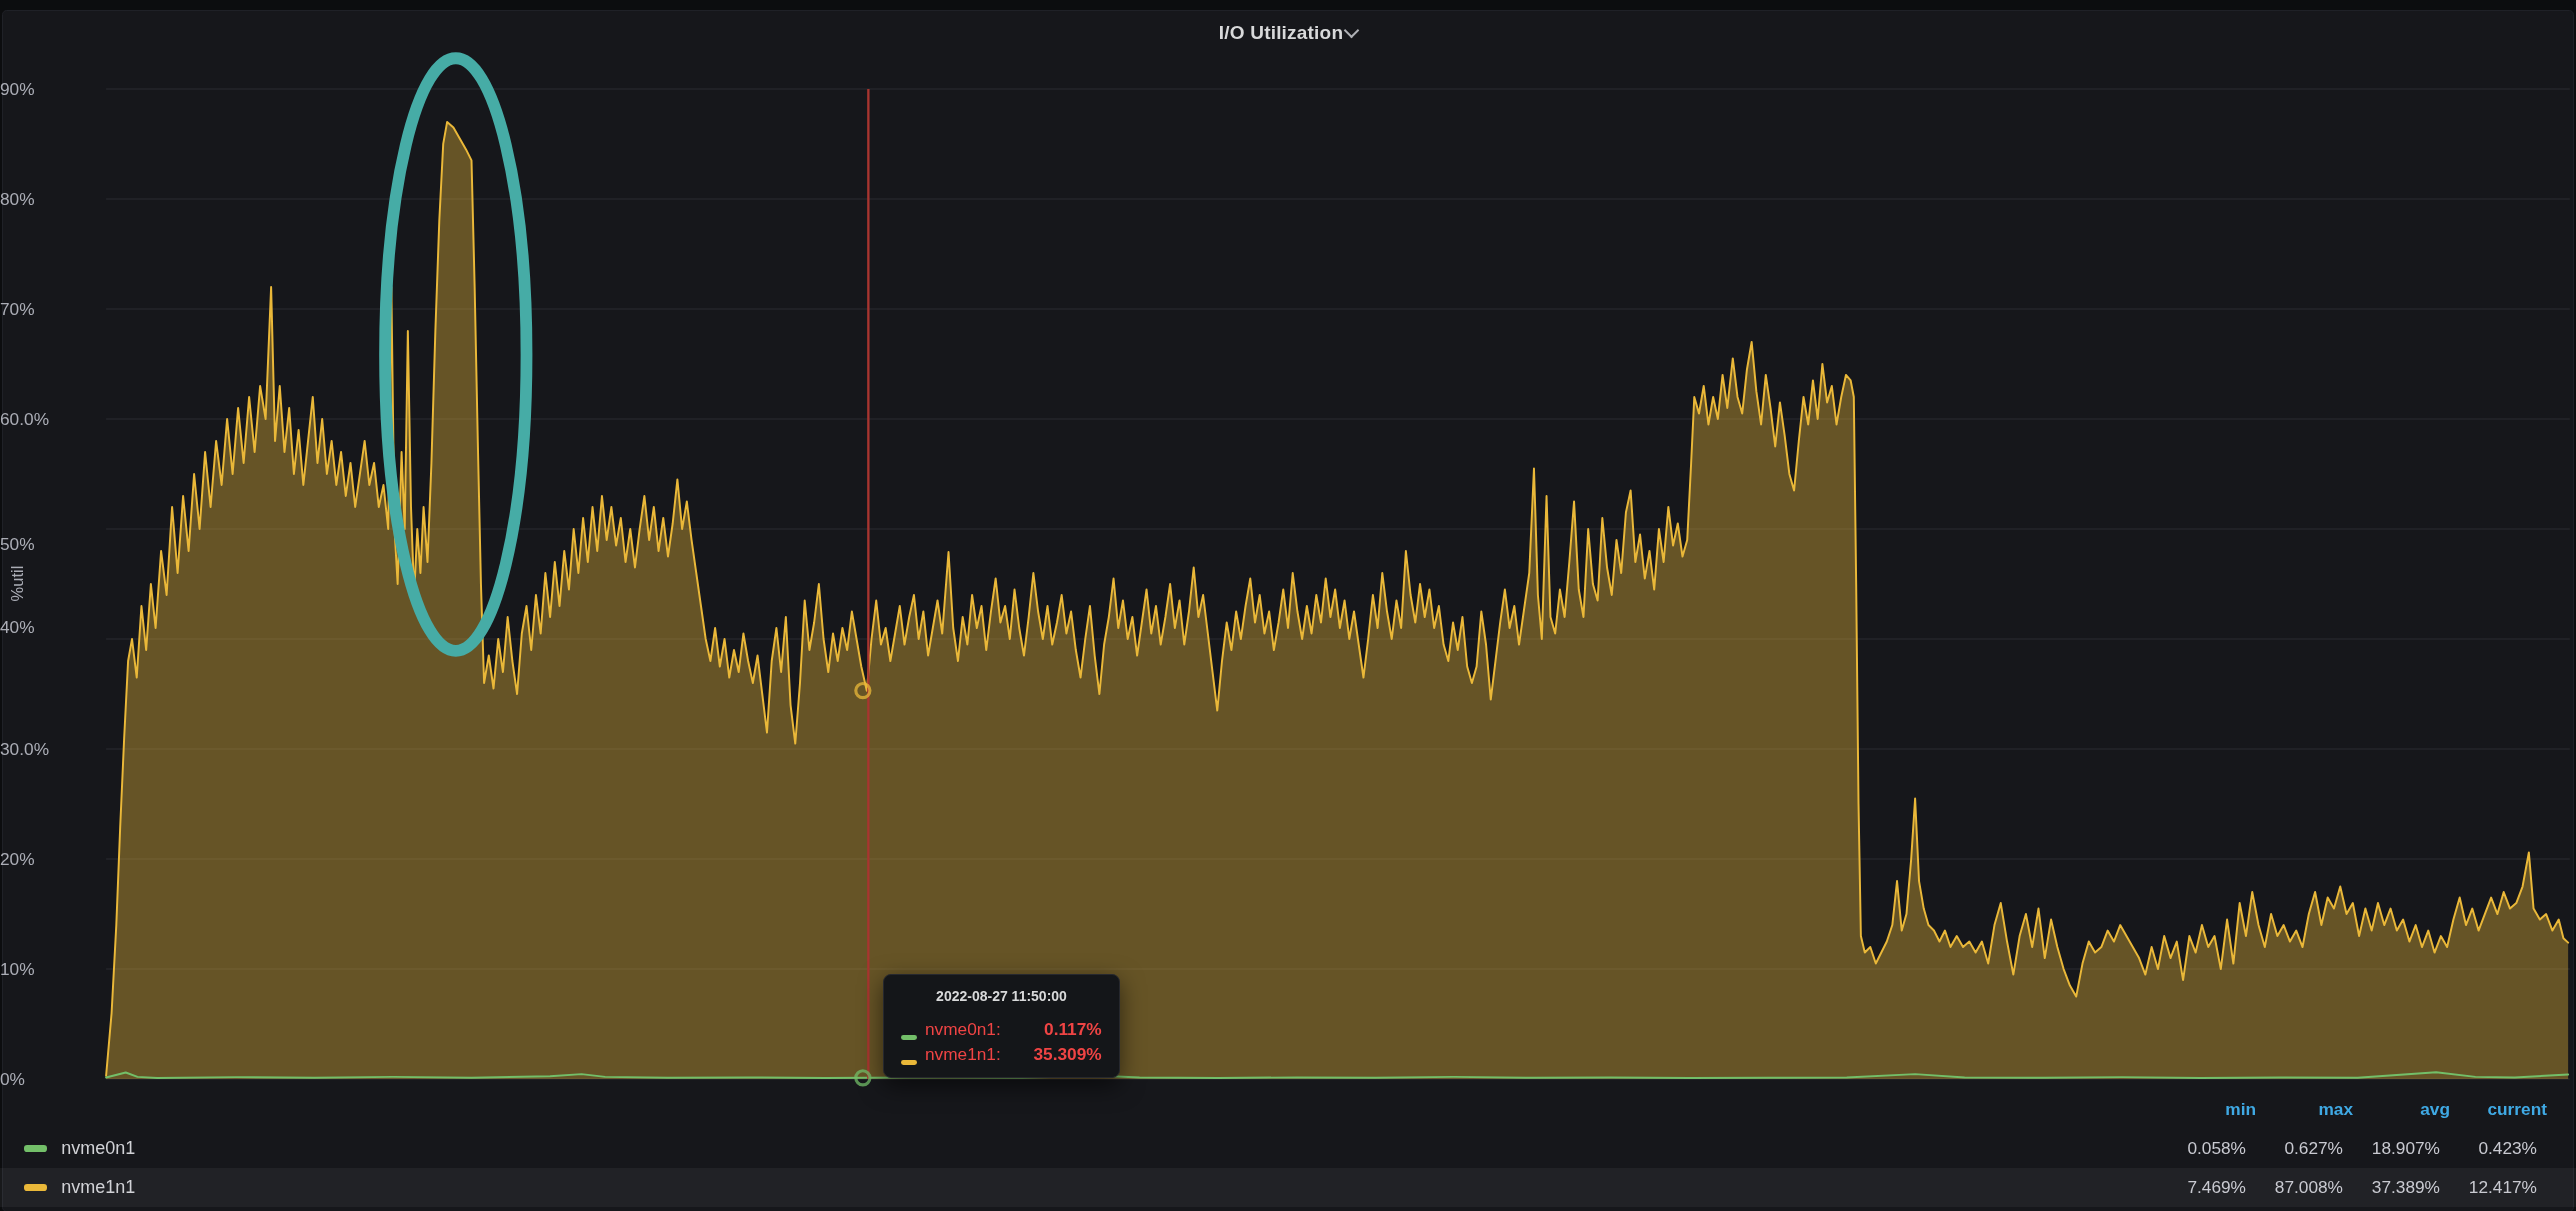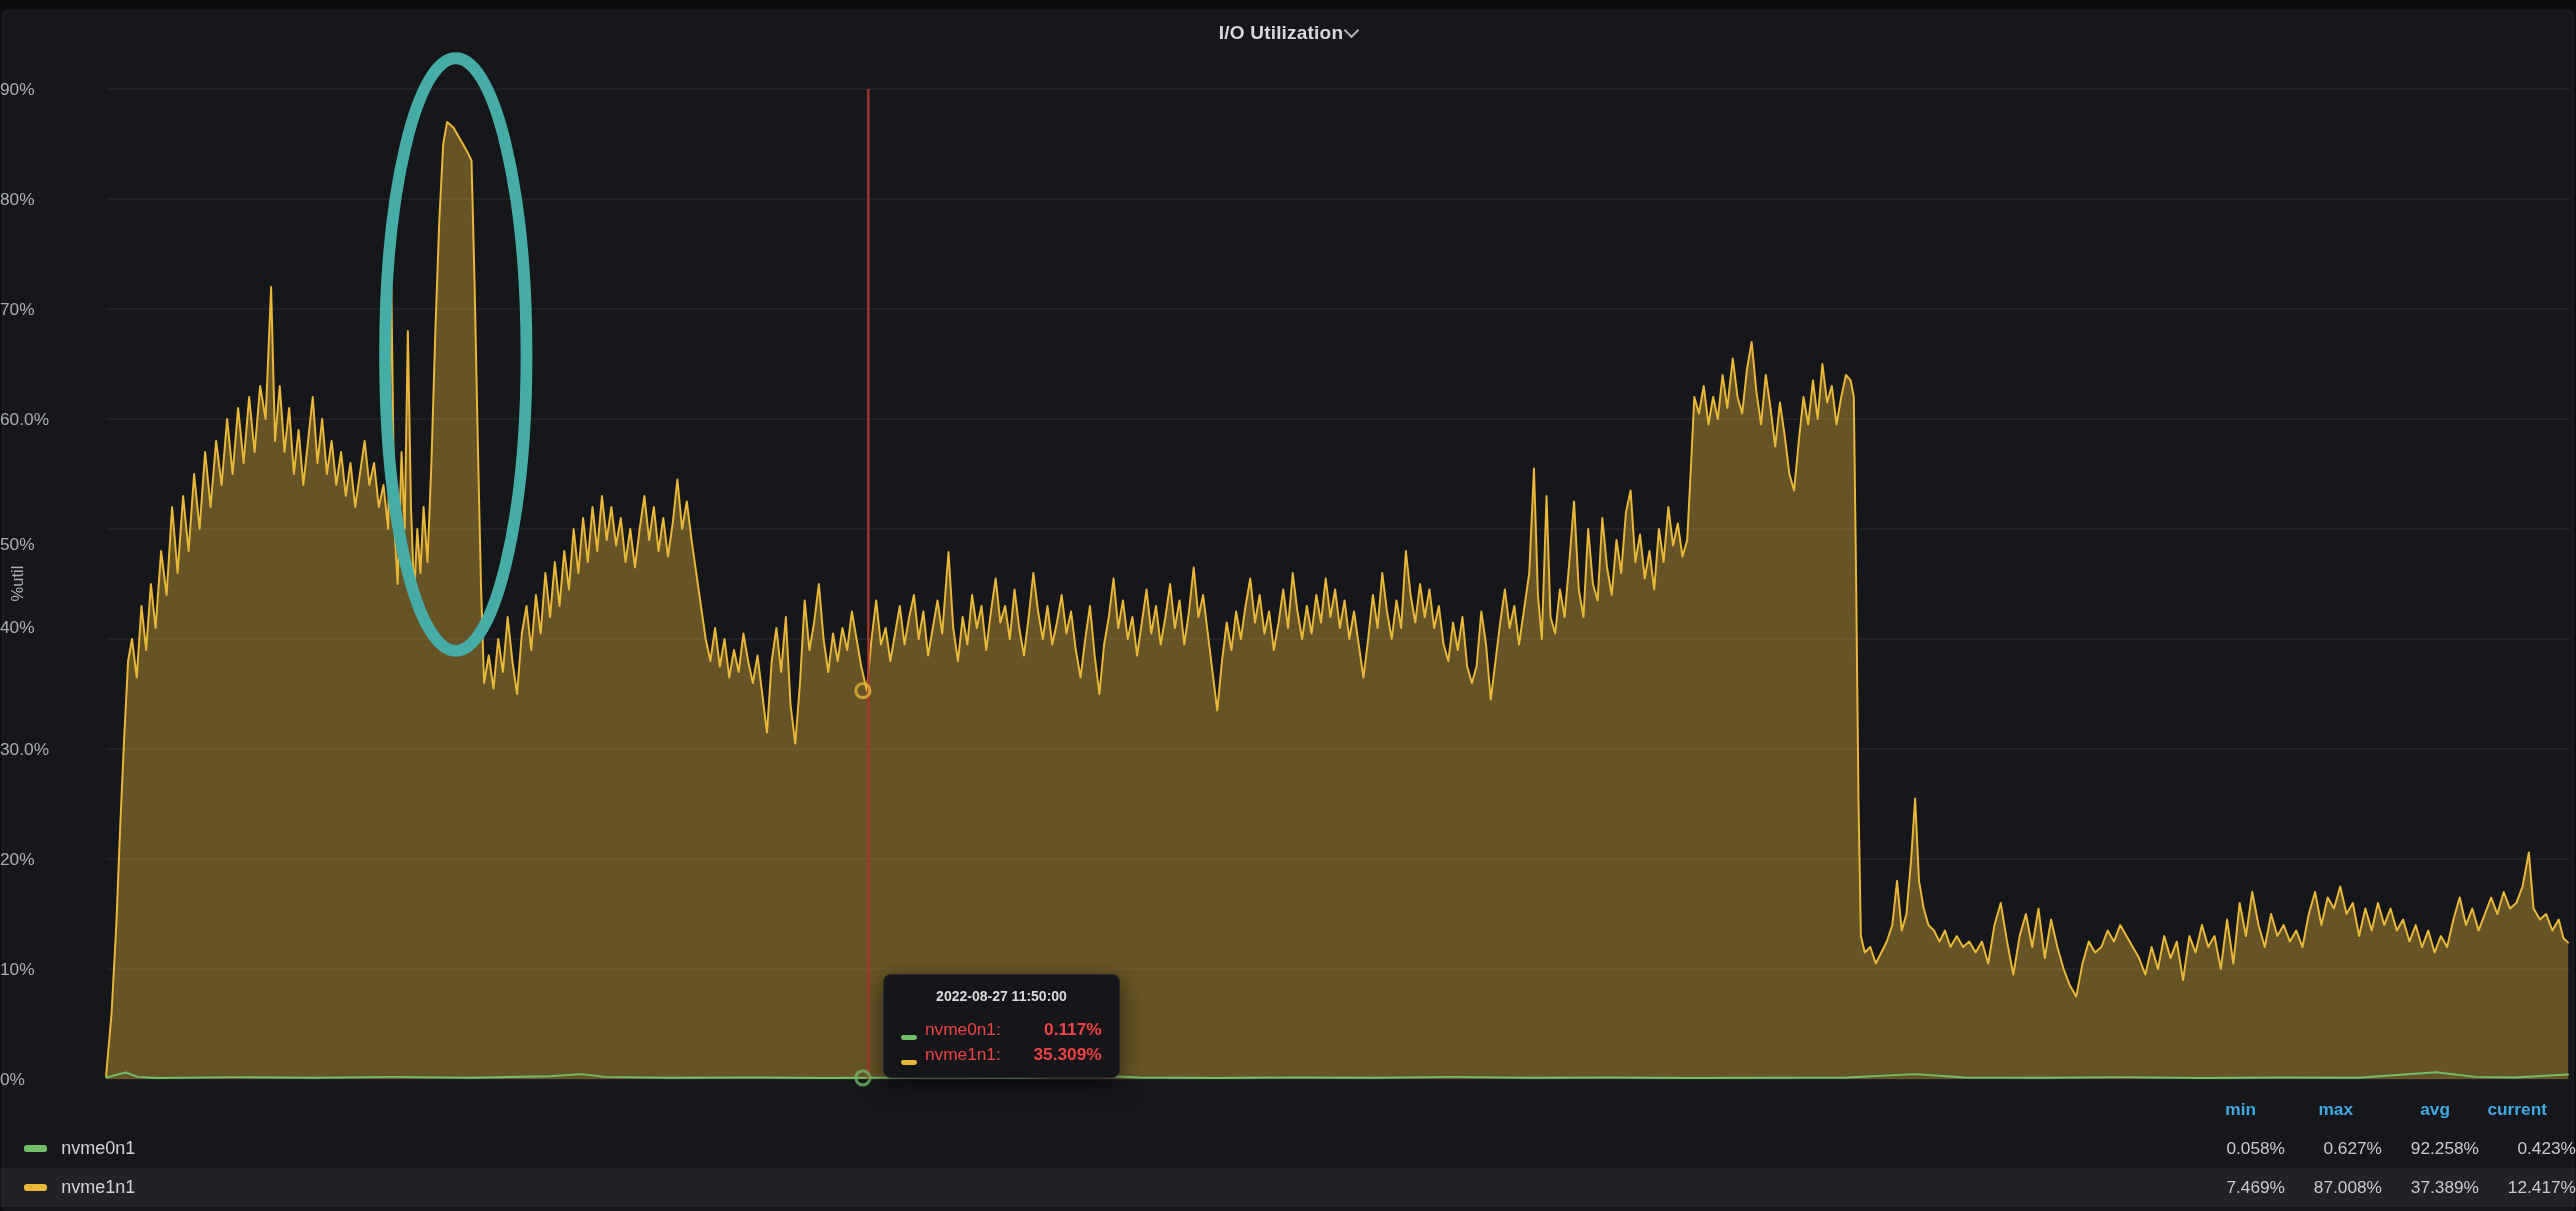--- a/index.html
+++ b/index.html
@@ -49,21 +49,21 @@
   .tooltip-title { text-align:center; font-size:14px; font-weight:700; color:#d8d9da; margin-bottom:11px; }
   .tooltip-row { display:flex; align-items:flex-end; height:25px; font-size:17.3px; color:#ef4444; }
   .tooltip-swatch { width:15.7px; height:4.7px; border-radius:2.4px; margin-right:7.9px; flex:none; }
   .tooltip-value { margin-left:auto; font-weight:700; }
   .legend { position:absolute; left:0; right:0; top:1099px; bottom:0; z-index:3; }
   .legend-header { height:30px; display:flex; justify-content:flex-end; align-items:flex-start; padding-right:29px;margin-left:20px; }
   .legend-header .stat-col { font-weight:700; color:#3fa9e4; }
   .stat-col { width:97px; text-align:right; font-size:17.3px; }
   .legend-row {
     height:39px; display:flex; align-items:center;
-    padding-left:23.6px; 
+    padding-left:23.6px; padding-right:39px;
   }
   .legend-row.highlight { background:rgba(255,255,255,0.05); }
   .legend-swatch { width:23.6px; height:7px; border-radius:3.1px; flex:none; cursor:pointer; }
   .legend-name { margin-left:14px; font-size:18px; color:#d1d2d6; cursor:pointer; }
   .legend-spacer { flex:1; }
   .legend-row .stat-col { color:#c9cad1;text-align:right; }
 </style>
 </head>
 <body>
 
@@ -128,21 +128,21 @@
     <div class="stat-col">max</div>
     <div class="stat-col">avg</div>
     <div class="stat-col">current</div>
   </div>
   <div class="legend-row">
     <span class="legend-swatch" style="background: rgb(115, 191, 105);"></span>
     <span class="legend-name">nvme0n1</span>
     <span class="legend-spacer"></span>
     <span class="stat-col">0.058%</span>
     <span class="stat-col">0.627%</span>
-    <span class="stat-col">92.258%</span>
+    <span class="stat-col">18.907%</span>
     <span class="stat-col">0.423%</span>
   </div>
   <div class="legend-row highlight">
     <span class="legend-swatch" style="background: rgb(234, 184, 57);"></span>
     <span class="legend-name">nvme1n1</span>
     <span class="legend-spacer"></span>
     <span class="stat-col">7.469%</span>
     <span class="stat-col">87.008%</span>
     <span class="stat-col">37.389%</span>
     <span class="stat-col">12.417%</span>

